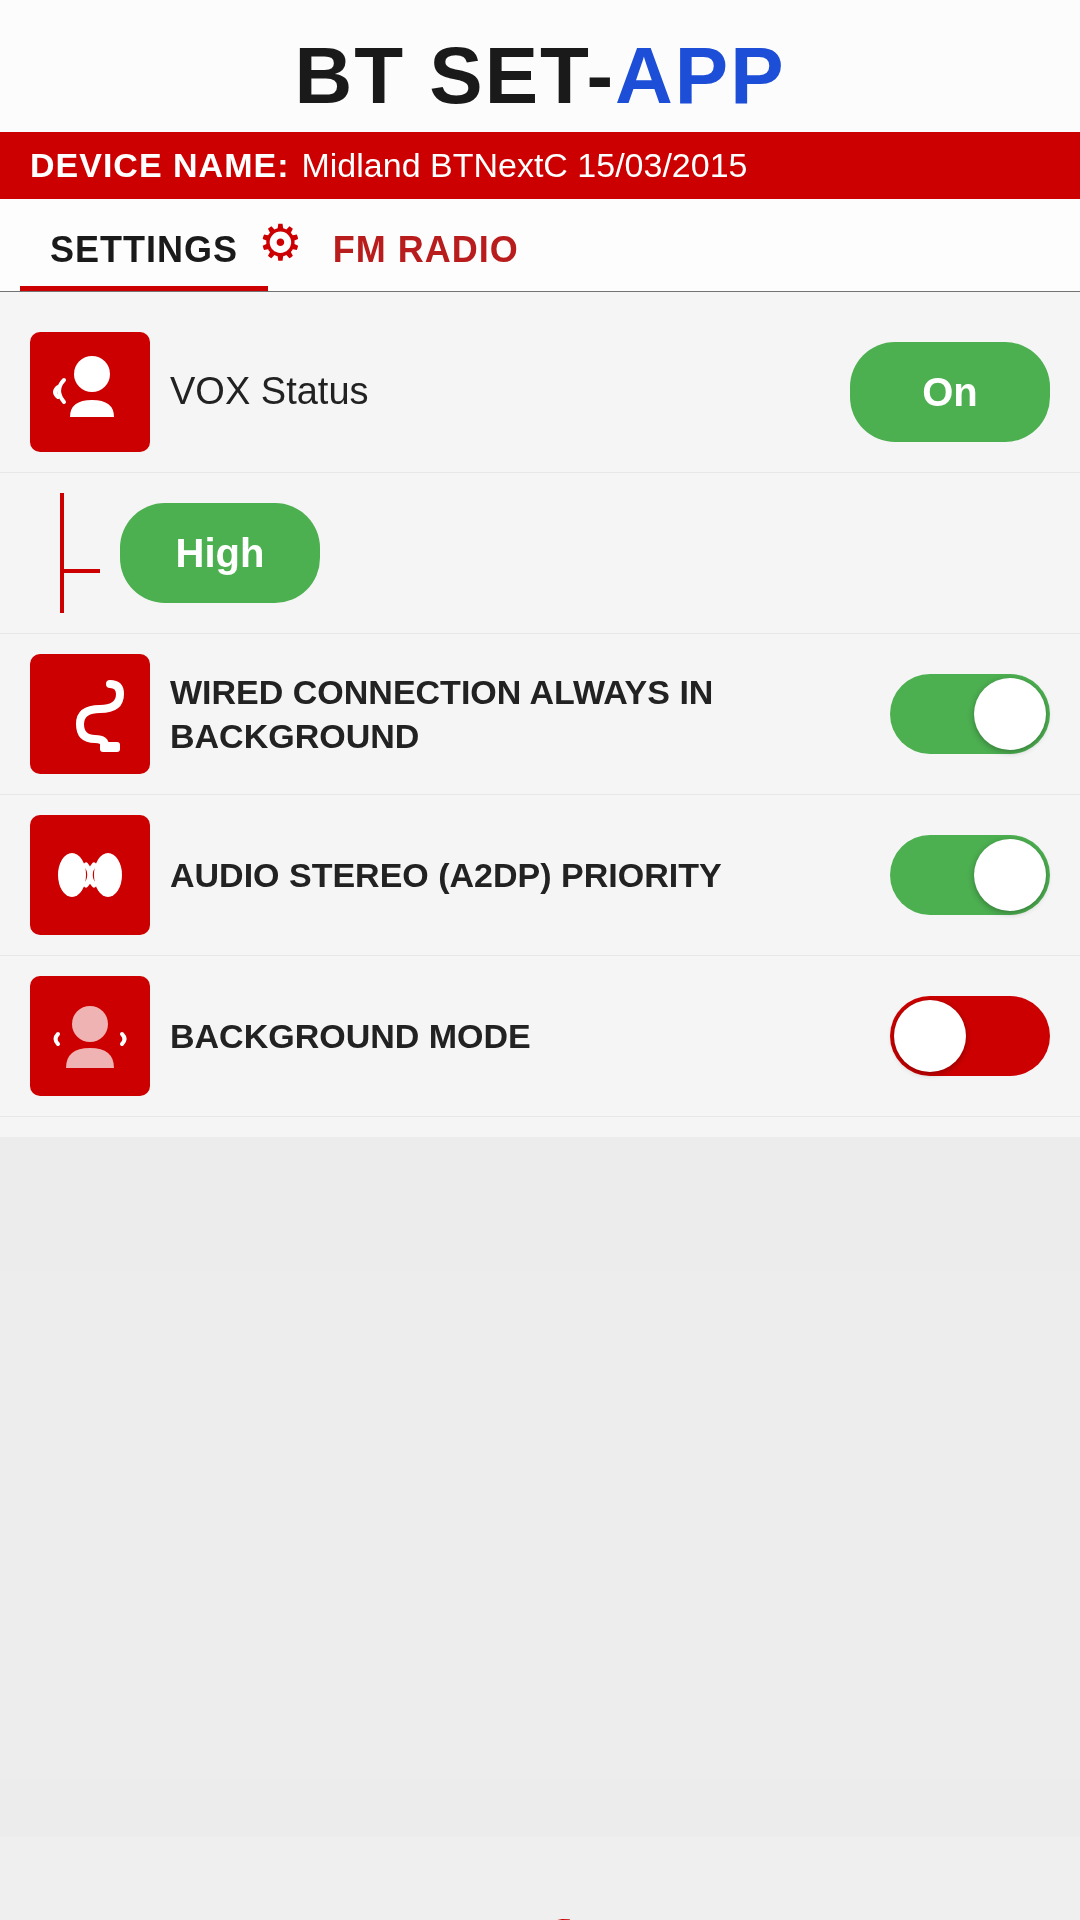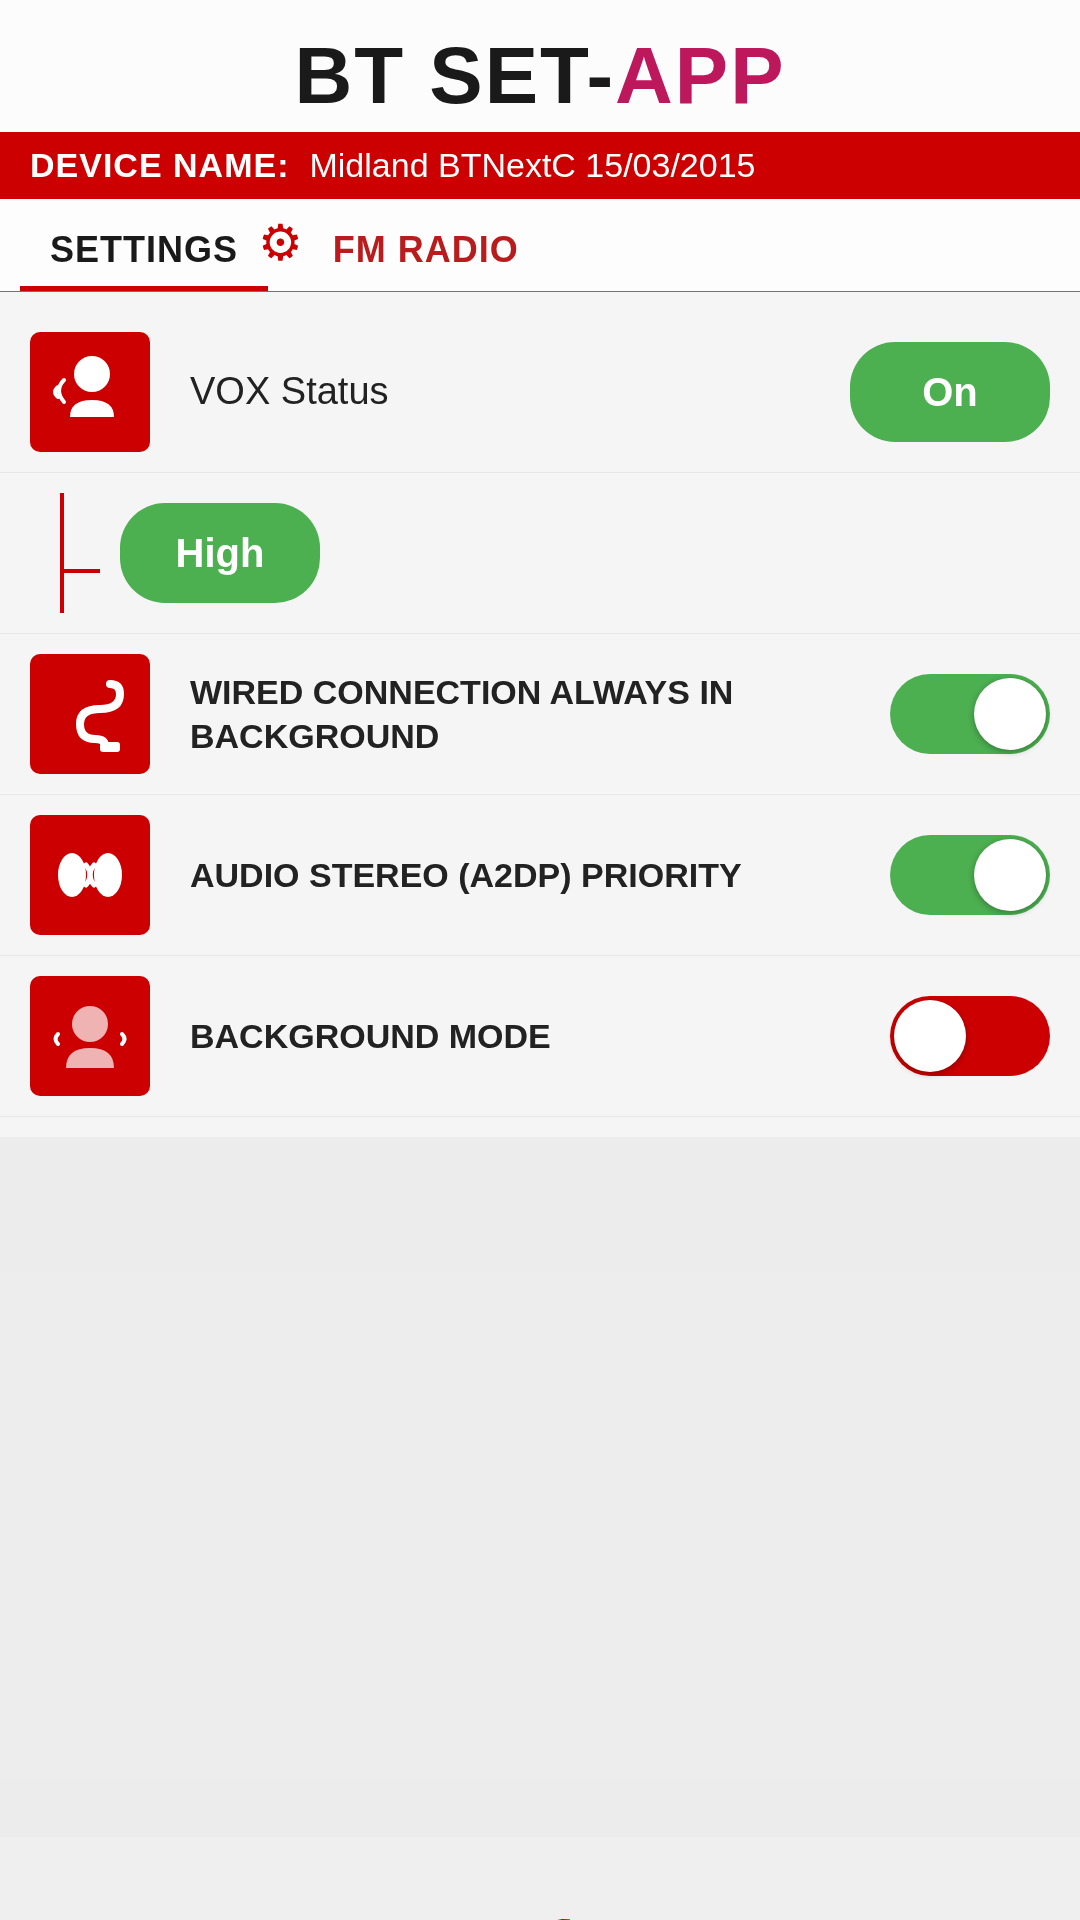--- a/index.html
+++ b/index.html
@@ -30,30 +30,30 @@
       font-size: 80px;
       font-weight: 900;
       letter-spacing: 2px;
     }
 
     .title-bt {
       color: #1a1a1a;
     }
 
     .title-app {
-      color: #be185d;
+      color: #1d4ed8;
     }
 
     
     .device-bar {
       background: #cc0000;
       padding: 14px 30px;
       display: flex;
       align-items: center;
-      gap: 20px;
+      gap: 12px;
     }
 
     .device-label {
       color: white;
       font-size: 34px;
       font-weight: 900;
       letter-spacing: 1px;
     }
 
     .device-name {
@@ -160,21 +160,20 @@
       background: #cc0000;
     }
 
     .setting-label {
       flex: 1;
       font-size: 38px;
       font-weight: 500;
       color: #222;
       padding: 0 20px;
       line-height: 1.3;
-      margin-left: 20px;
     }
 
     .setting-label.upper {
       text-transform: uppercase;
       font-size: 34px;
       font-weight: 700;
     }
 
     
     .toggle-pill {

